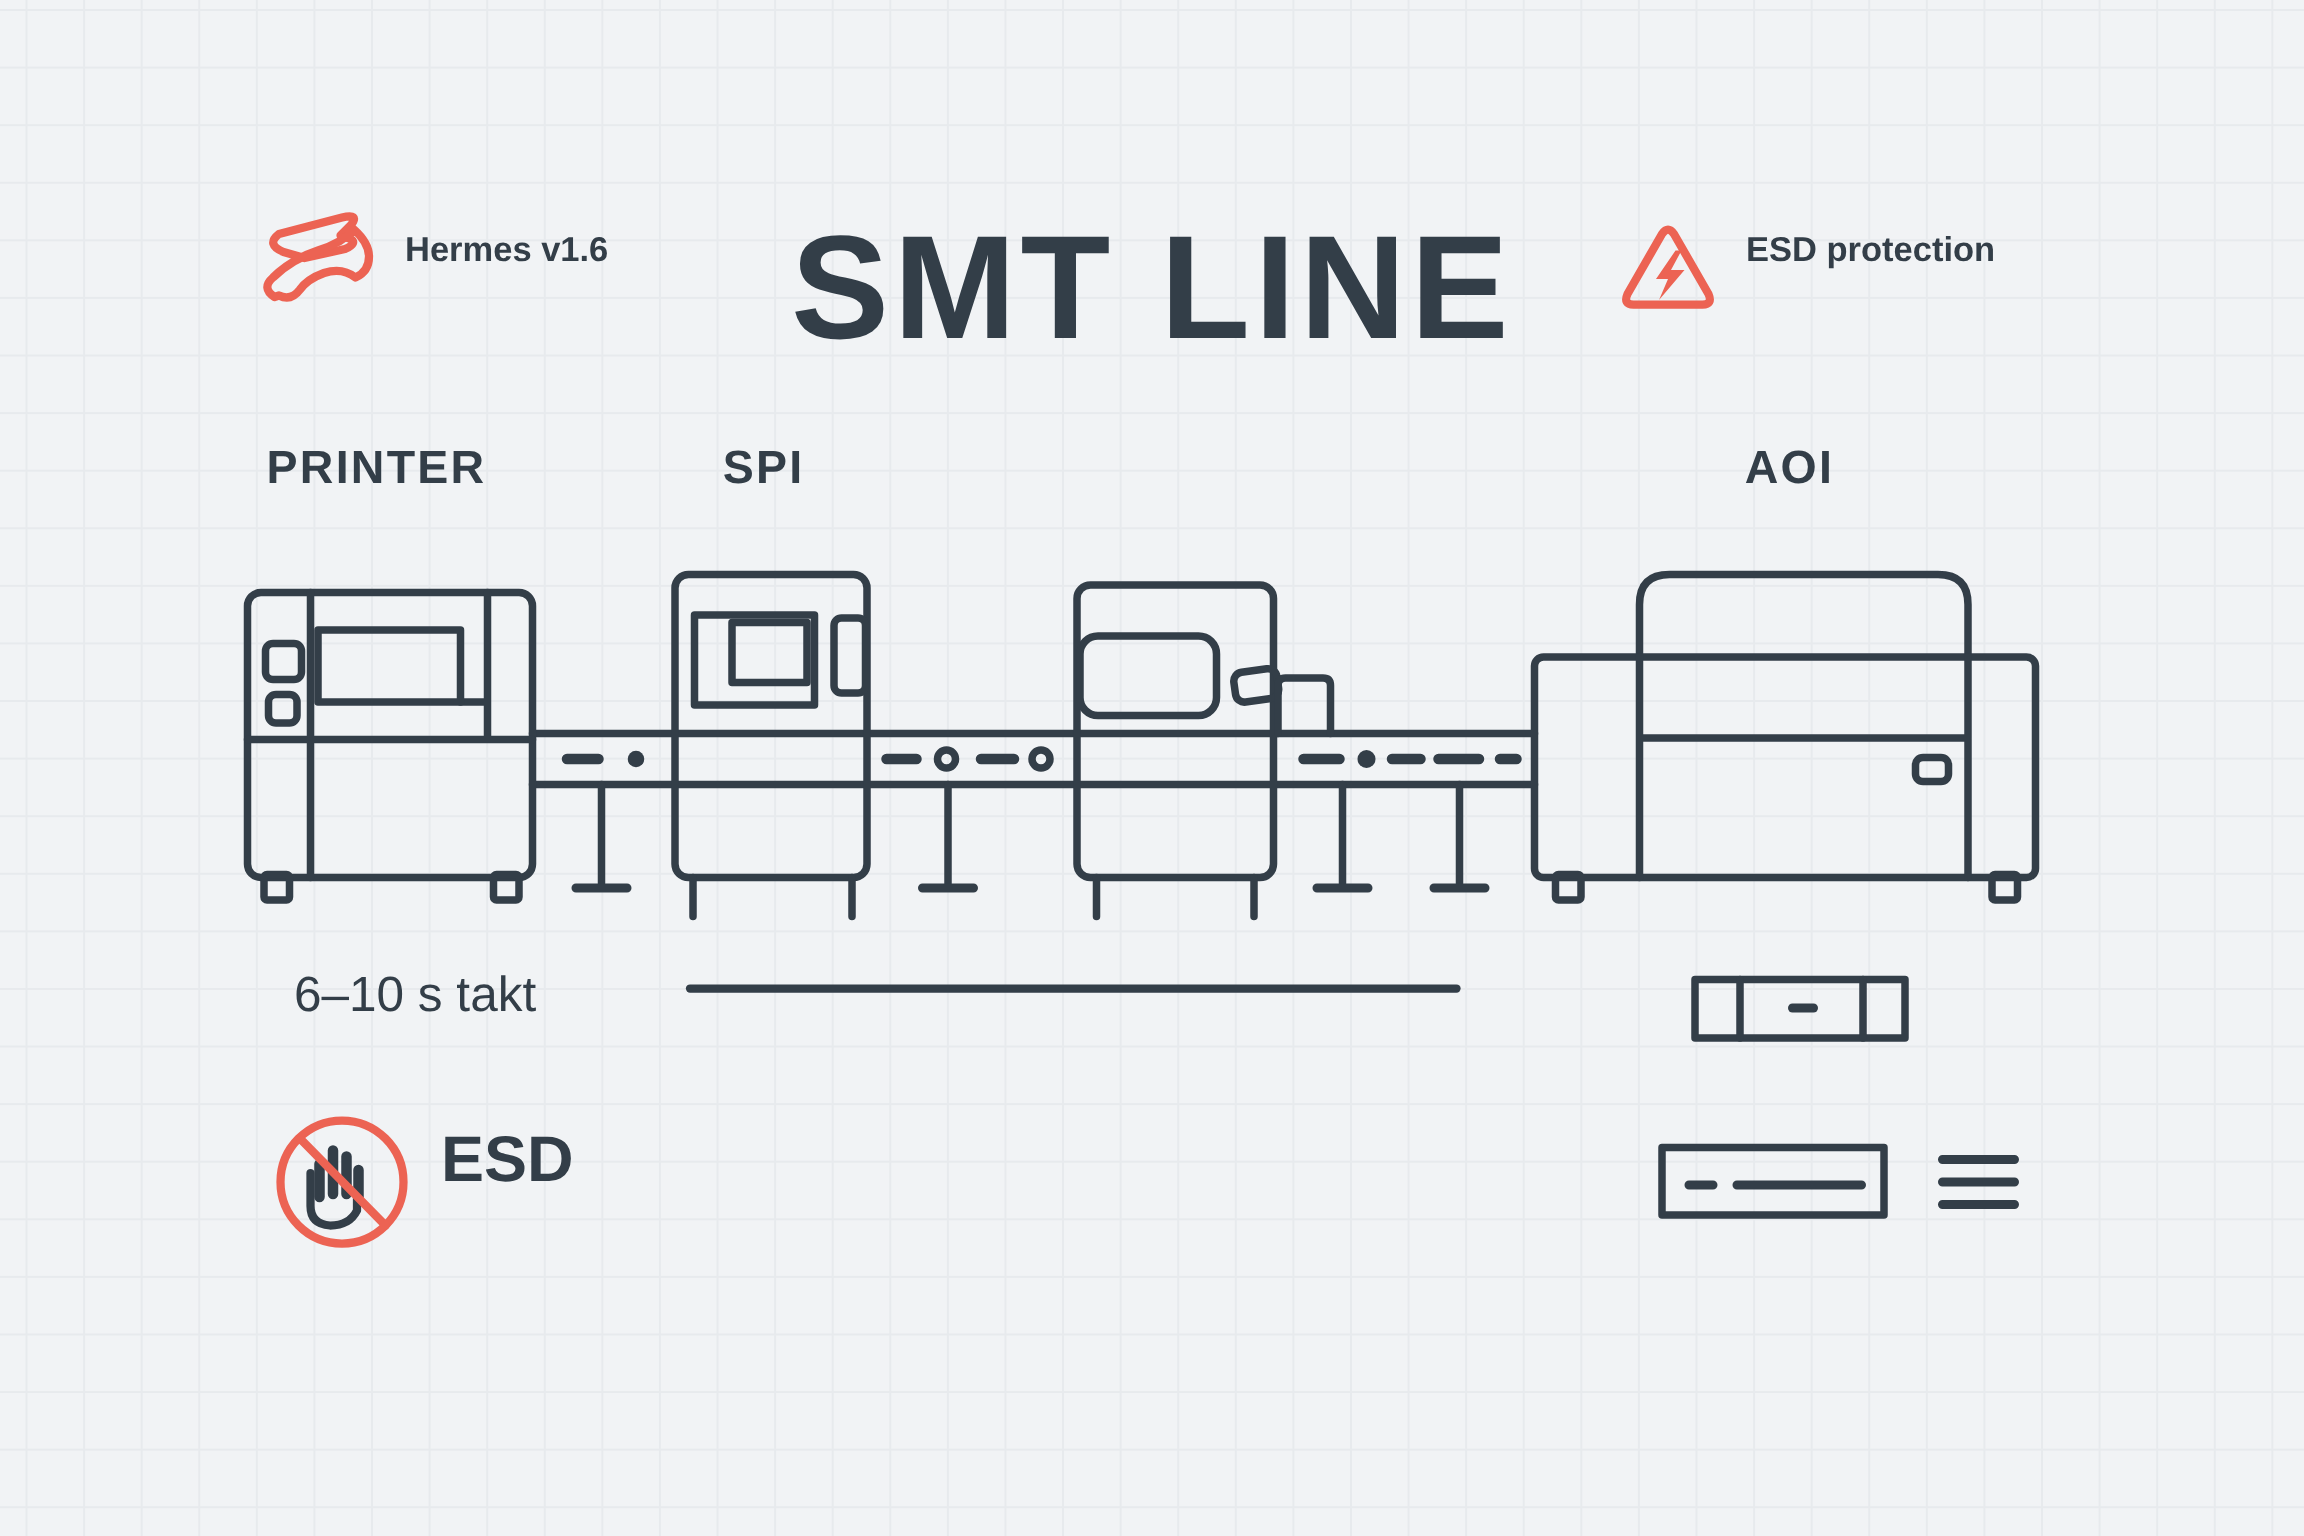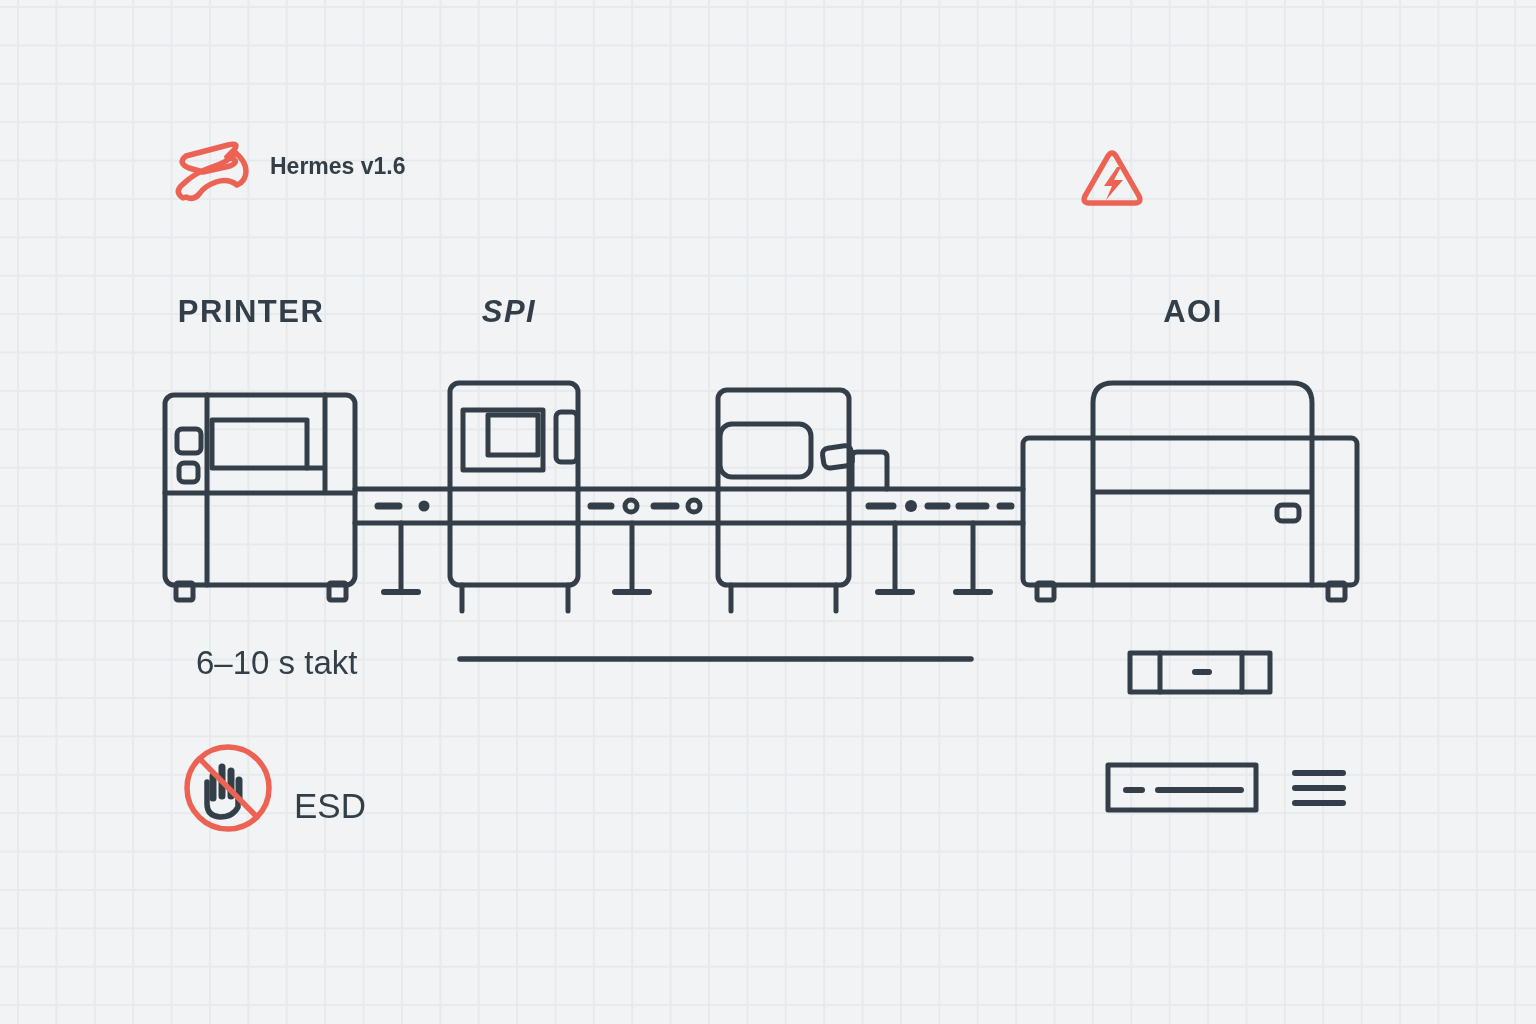--- a/index.html
+++ b/index.html
@@ -19,21 +19,21 @@
     left:50%;top:76px;transform:translateX(-50%);
     font-size:98px;font-weight:800;letter-spacing:3px;line-height:1;
   }
   .badge-label{font-size:23px;font-weight:600;line-height:1;}
   .station{
     top:296px;transform:translateX(-50%);
     font-size:31px;font-weight:700;letter-spacing:1.5px;line-height:1;
   }
   .takt{left:196px;top:646px;font-size:33px;font-weight:500;line-height:1;}
   .pcb{left:723px;top:720px;transform:translateX(-50%);font-size:43px;font-weight:600;line-height:1;}
-  .esd-small{left:294px;top:788px;font-size:35px;font-weight:400;line-height:1;}
+  .esd-small{left:294px;top:752px;font-size:43px;font-weight:700;line-height:1;}
   .buffer{left:1222px;top:860px;transform:translateX(-50%);font-size:33px;font-weight:700;letter-spacing:1px;line-height:1;}
   .diagram{position:absolute;left:0;top:0;}
 </style>
 </head>
 <body>
 
 <div class="canvas">
 
   <svg class="diagram" width="1536" height="1024" viewBox="0 0 1536 1024">
     <g stroke="#333e48" stroke-width="5" fill="none" stroke-linecap="round" stroke-linejoin="round">
@@ -113,26 +113,28 @@
         <circle cx="228" cy="788" r="41"></circle>
         <g stroke="#333e48">
           <path stroke-width="7" d="M213,798 V776 M222,796 V767 M231,796 V771 M239,799 V780"></path>
           <path stroke-width="5.5" d="M207,782 V804 Q207,816 220,817 Q233,817 238,807 V799"></path>
         </g>
         <path d="M200,759 L257,817"></path>
       </g>
     </g>
   </svg>
 
+  <h1 class="abs title">SMT LINE</h1>
 
   <span class="abs badge-label" style="left:270px;top:155px;">Hermes v1.6</span>
 
+  <span class="abs badge-label" style="left:1164px;top:155px;">ESD protection</span>
 
   <span class="abs station" style="left:251px;">PRINTER</span>
-  <span class="abs station" style="left:509px;font-style:italic;">SPI</span>
+  <span class="abs station" style="left:509px;">SPI</span>
   <span class="abs station" style="left:1193px;">AOI</span>
 
   <span class="abs takt">6–10 s takt</span>
 
 
   <span class="abs esd-small">ESD</span>
 
 </div>
 
 </body></html>

